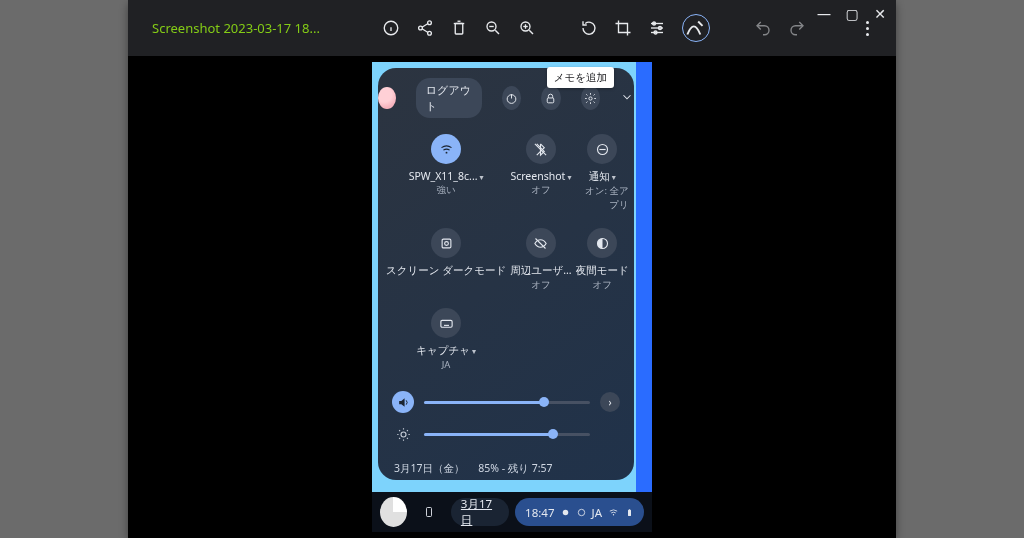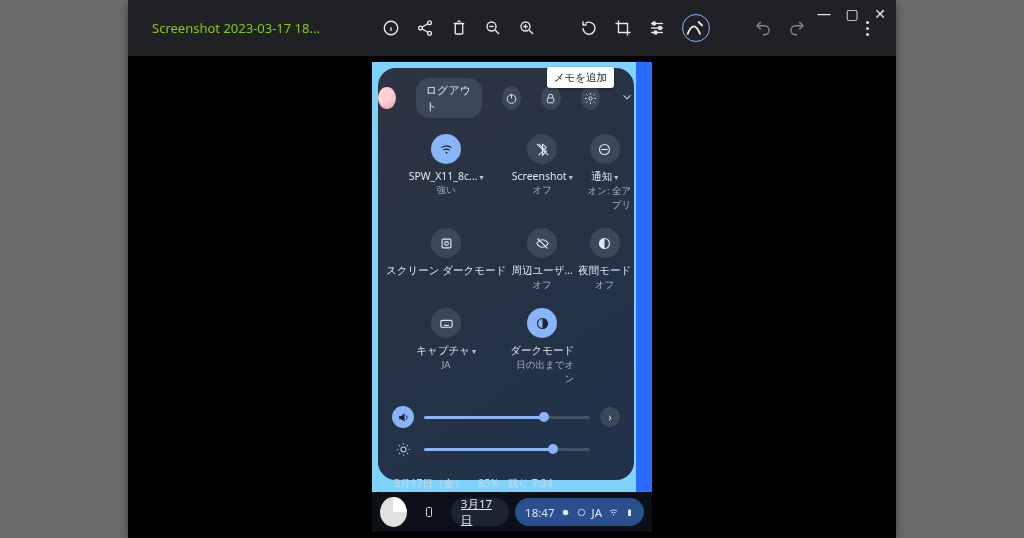--- a/index.html
+++ b/index.html
@@ -306,32 +306,20 @@
                 <line x1="15" y1="11" x2="15" y2="11"></line>
                 <line x1="8" y1="15" x2="16" y2="15"></line>
               </svg>
             </div>
           <div class="tile-label">
               <span>キャプチャ</span>
               <span class="arr">▾</span>
             </div>
           <div class="tile-sub">JA</div>
         </div>
-        <div class="tile">
-          <div class="tile-ico on">
-              <svg viewBox="0 0 24 24">
-                <circle cx="12" cy="12" r="8"></circle>
-                <path d="M12 4a8 8 0 0 1 0 16z" fill="currentColor" stroke="none"></path>
-              </svg>
-            </div>
-          <div class="tile-label">
-              <span>ダークモード</span>
-            </div>
-          <div class="tile-sub">日の出までオン</div>
-        </div>
         <div class="tile" style="visibility:hidden"></div>
       </div>
 
       <div class="sliders">
         <div class="slider-row">
           <div class="slider-ico vol">
               <svg width="13" height="13" viewBox="0 0 24 24">
                 <path d="M4 9v6h4l6 5V4l-6 5H4z" fill="currentColor" stroke="none"></path>
                 <path d="M17 8a6 6 0 0 1 0 8"></path>
               </svg>
@@ -353,21 +341,21 @@
               <div class="slider-fill" style="width:78%"></div>
               <div class="slider-thumb" style="left:78%"></div>
             </div>
           <div style="width:20px"></div>
         </div>
       </div>
 
       <div class="qp-footer">
         <span>3月17日（金）</span>
         &nbsp;&nbsp;&nbsp;
-        <span>85% ‑ 残り 7:34</span>
+        <span>85% ‑ 残り 7:57</span>
       </div>
     </div>
 
     <div class="taskbar">
       <div class="launcher"></div>
       <div class="tb-item">
           <svg width="12" height="16" viewBox="0 0 24 24">
             <rect x="7" y="3" width="10" height="18" rx="2"></rect>
           </svg>
         </div>

